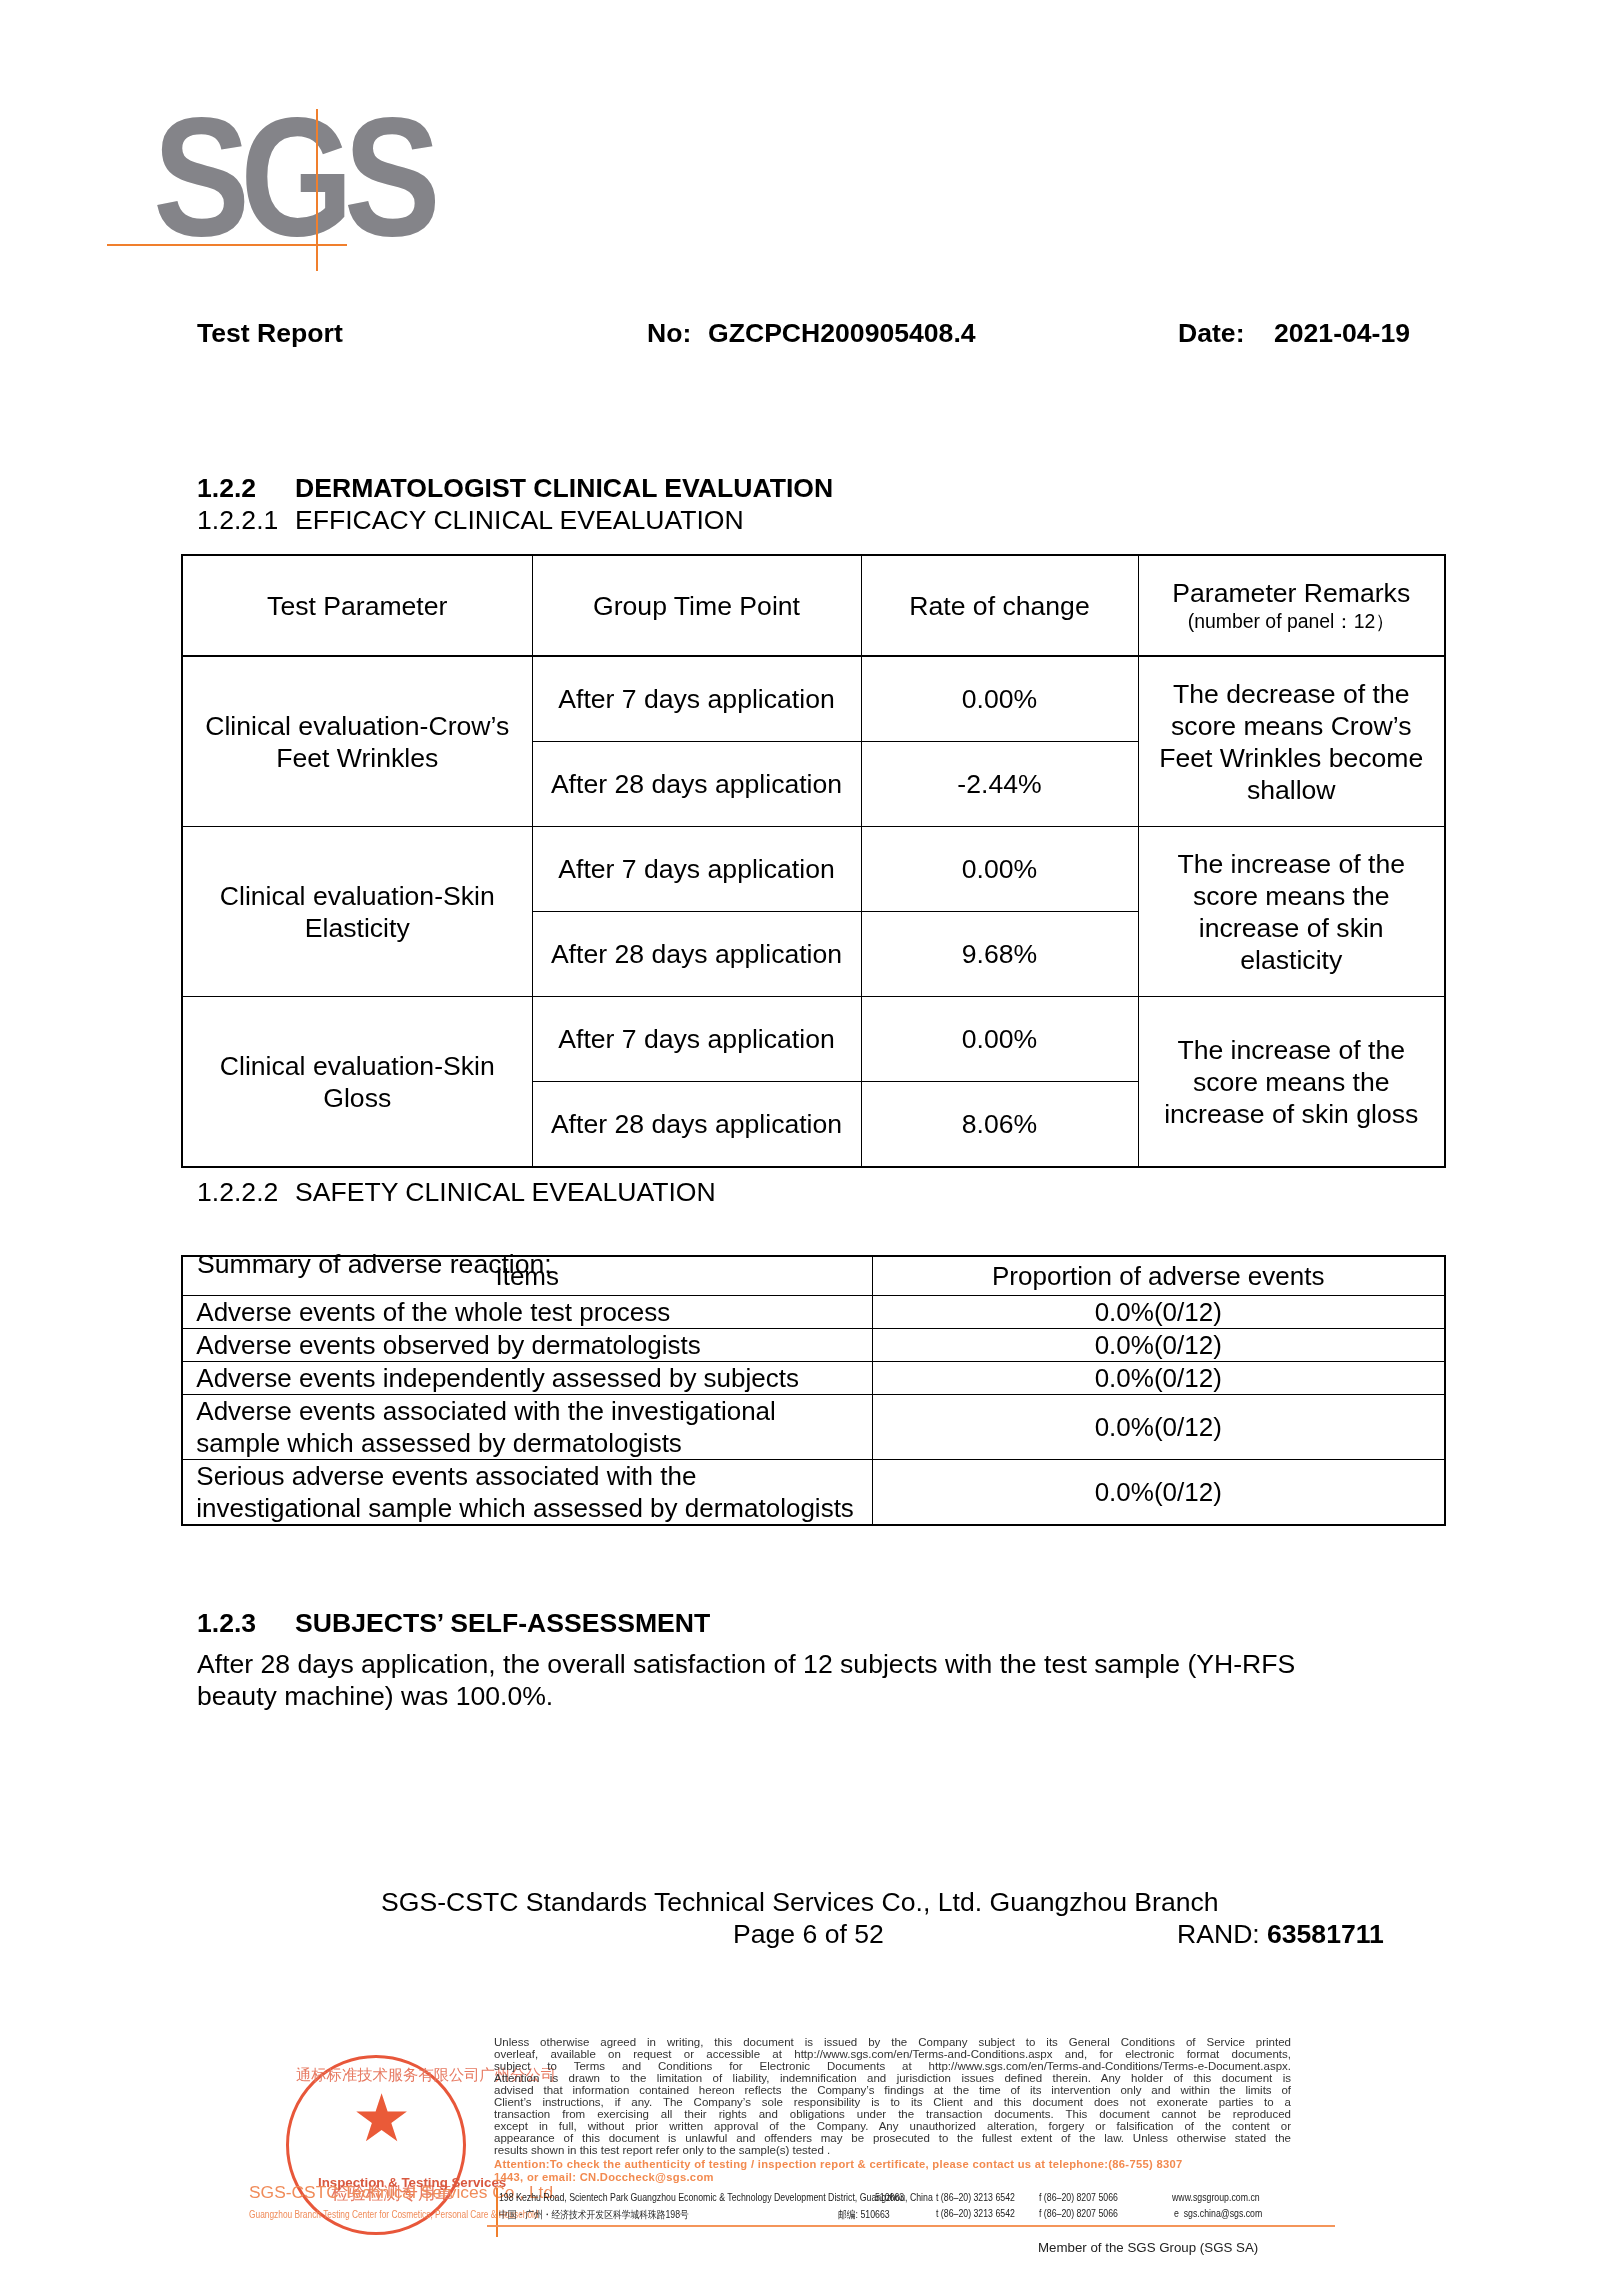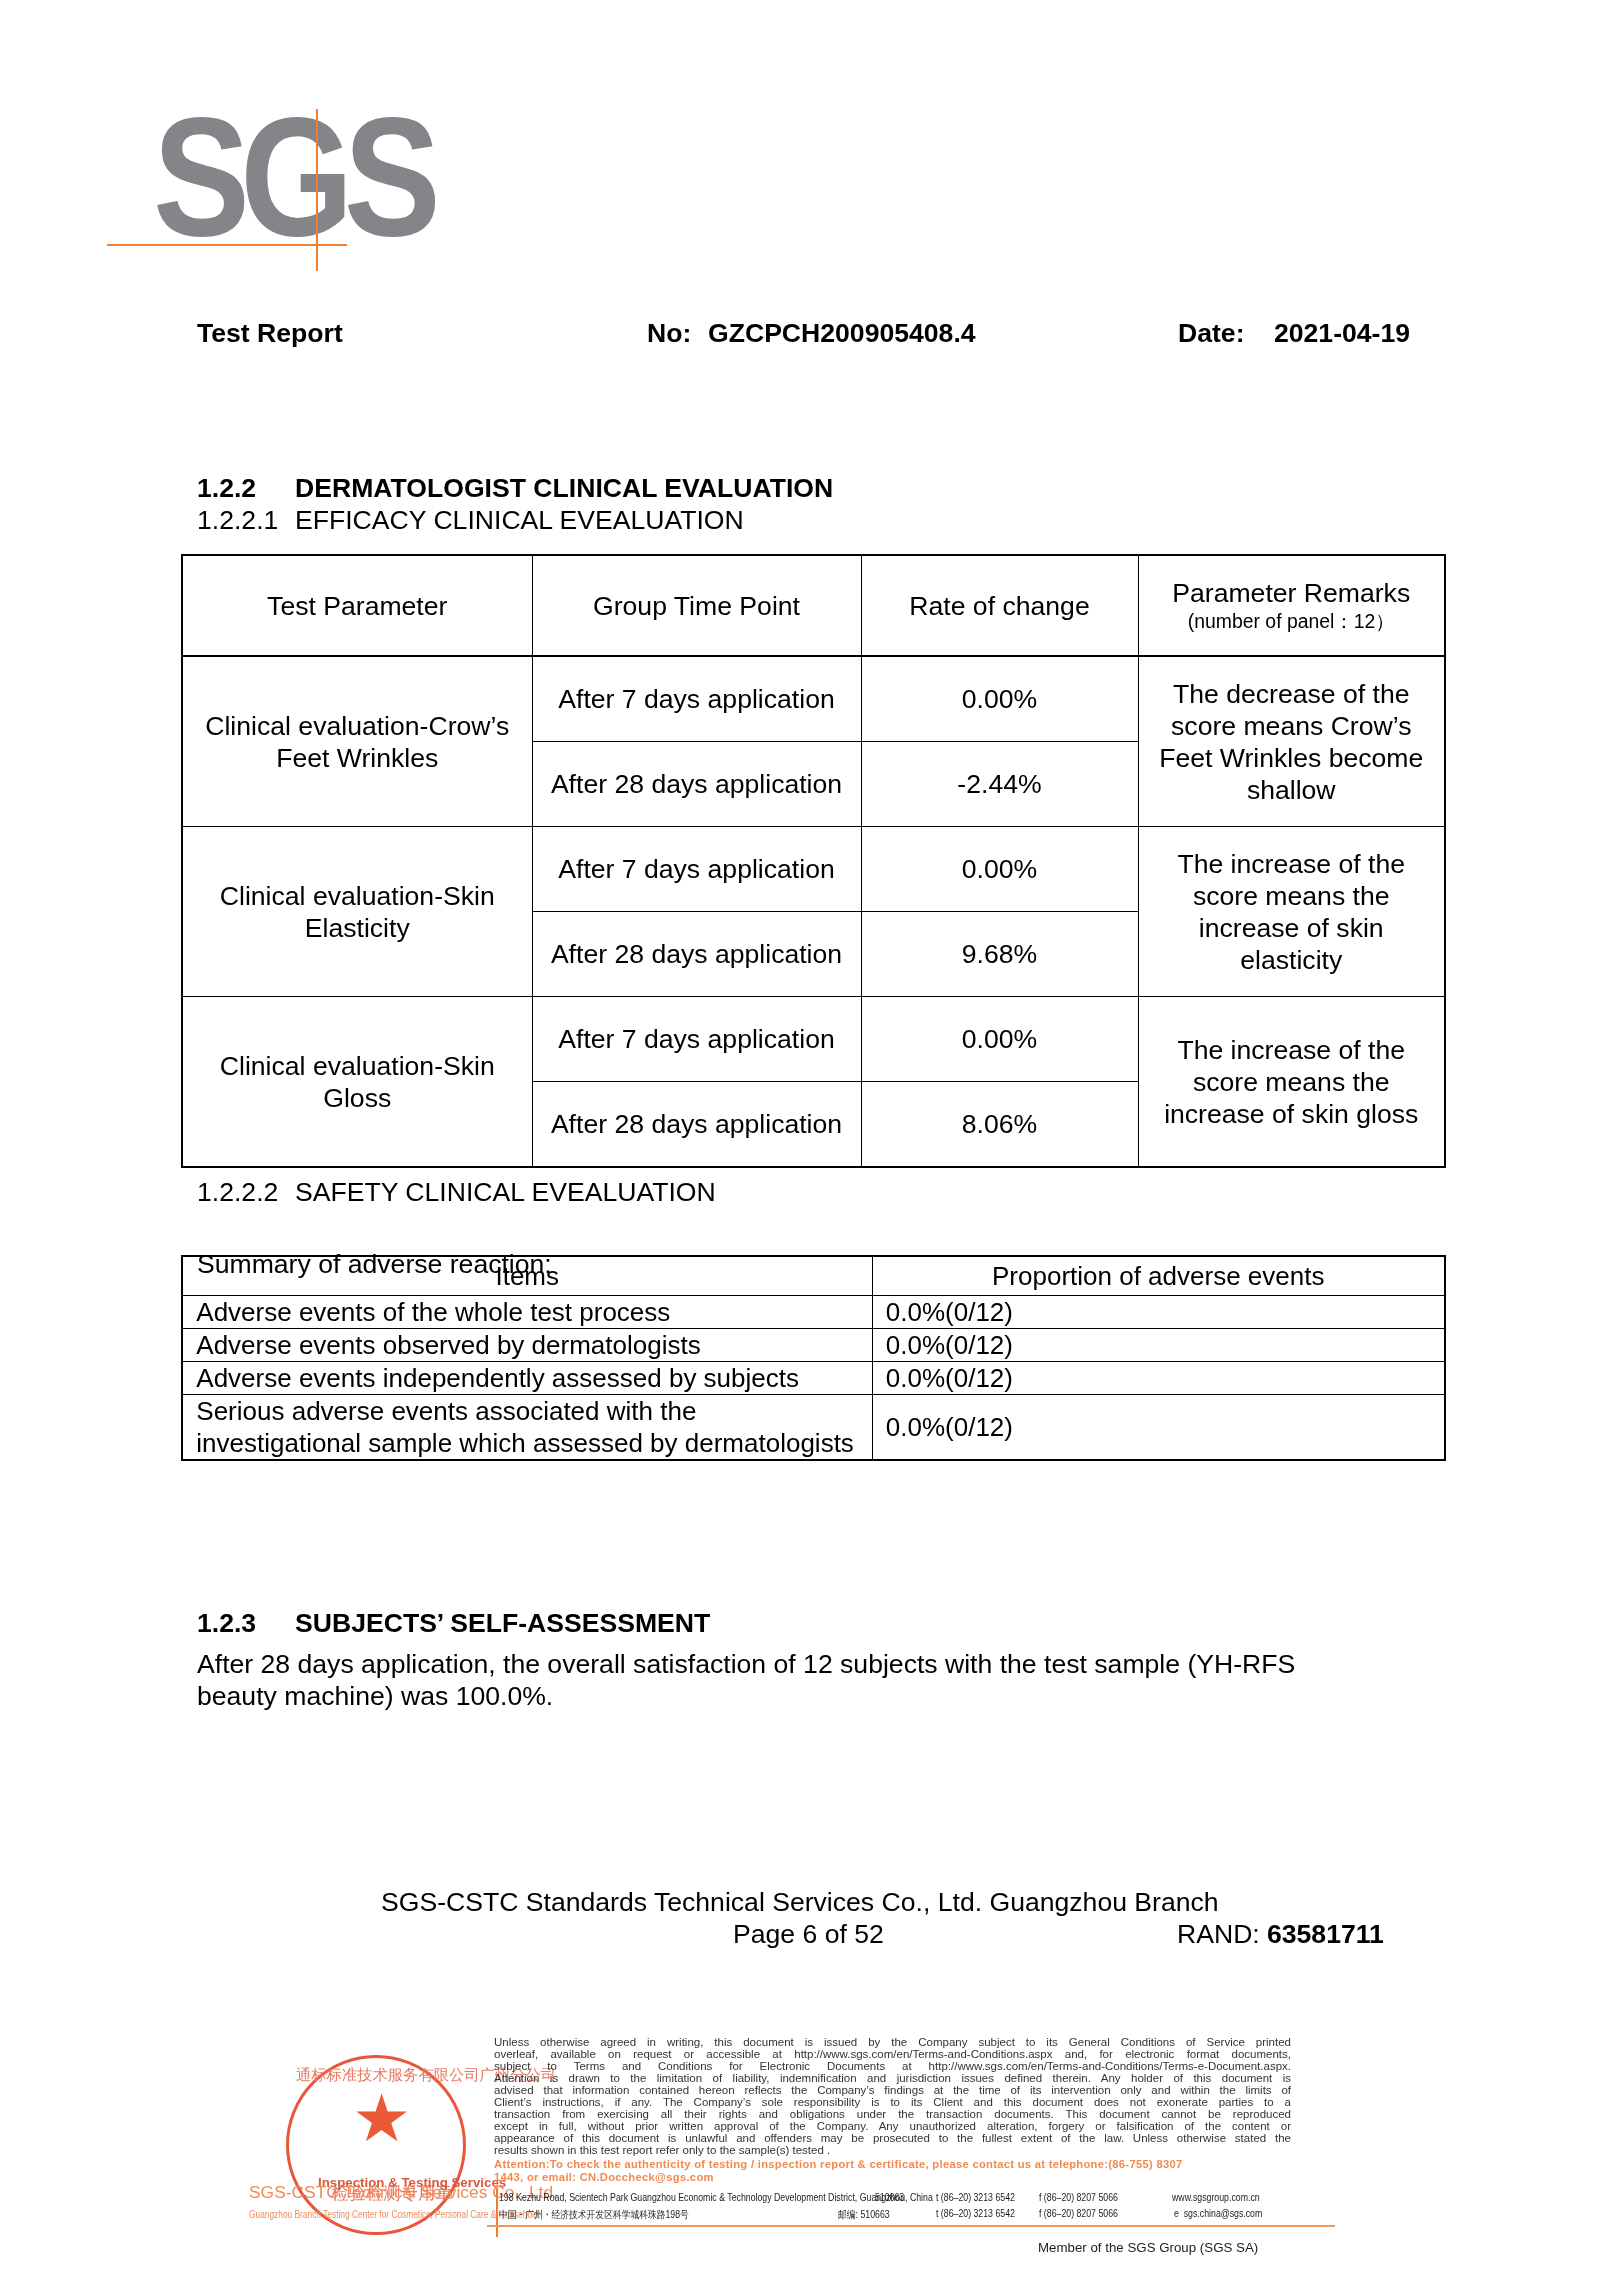--- a/index.html
+++ b/index.html
@@ -28,21 +28,21 @@
   #eff tr.sub td { height: 84px; }
   #eff .thick-top td { border-top: 2px solid #000; }
   #eff .panel-note { font-size: 19.4px; line-height: 24.5px; display: block; }
 
   
   #safe { left: 181px; top: 1255px; width: 1263px; border: 2px solid #000; }
   #safe td, #safe th { border: 1.5px solid #000; font-size: 26px; font-weight: normal;
                        line-height: 32px; padding: 0 13.3px; vertical-align: middle; }
   #safe th { height: 38px; text-align: center; }
   #safe td.item { text-align: left; }
-  #safe td.val { }
+  #safe td.val { text-align: center; }
   #safe tr.r1 td { height: 30px; }
   #safe tr.r2 td { height: 60px; }
 
   
   .foot { position: absolute; font-size: 26.6px; white-space: pre; }
 
   
   .stamp { position: absolute; left: 286px; top: 2055px; width: 174px; height: 174px;
            border: 3.1px solid #e8573a; border-radius: 50%; }
   .stamp-star { position: absolute; left: 352px; top: 2085px; font-size: 66px; color: #ea5a38; line-height: 1; }
@@ -161,20 +161,24 @@
     </tr>
     <tr class="r1">
       <td class="item">Adverse events observed by dermatologists</td>
       <td class="val">0.0%(0/12)</td>
     </tr>
     <tr class="r1">
       <td class="item">Adverse events independently assessed by subjects</td>
       <td class="val">0.0%(0/12)</td>
     </tr>
     <tr class="r2">
+      <td class="item">Adverse events associated with the investigational sample which assessed by dermatologists</td>
+      <td class="val">0.0%(0/12)</td>
+    </tr>
+    <tr class="r2">
       <td class="item">Serious adverse events associated with the investigational sample which assessed by dermatologists</td>
       <td class="val">0.0%(0/12)</td>
     </tr>
   </tbody>
 </table>
 
 <div class="h-bold" style="left:197px; top:1608px;">1.2.3</div>
 <div class="h-bold" style="left:295px; top:1608px;">SUBJECTS’ SELF-ASSESSMENT</div>
 <div class="para" style="left:197px; top:1648px; width:1150px;">After 28 days application, the overall satisfaction of 12 subjects with the test sample (YH-RFS beauty machine) was 100.0%.</div>
 

